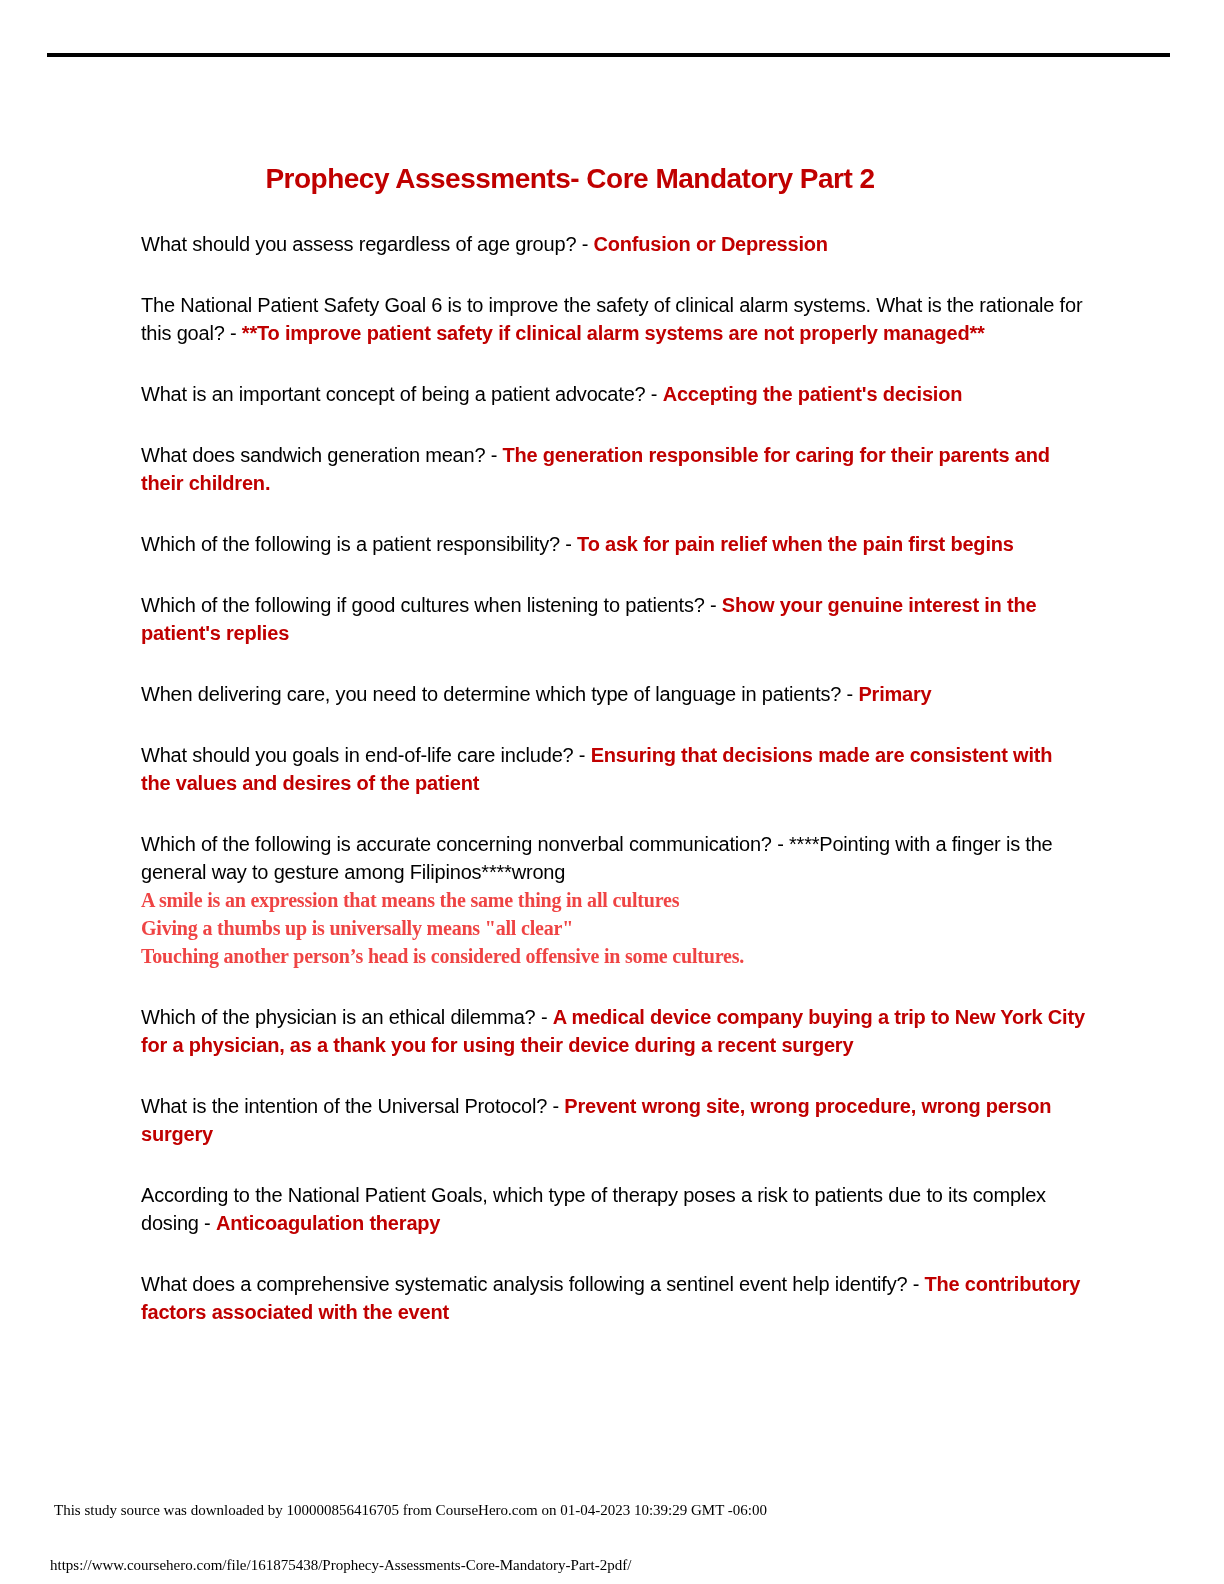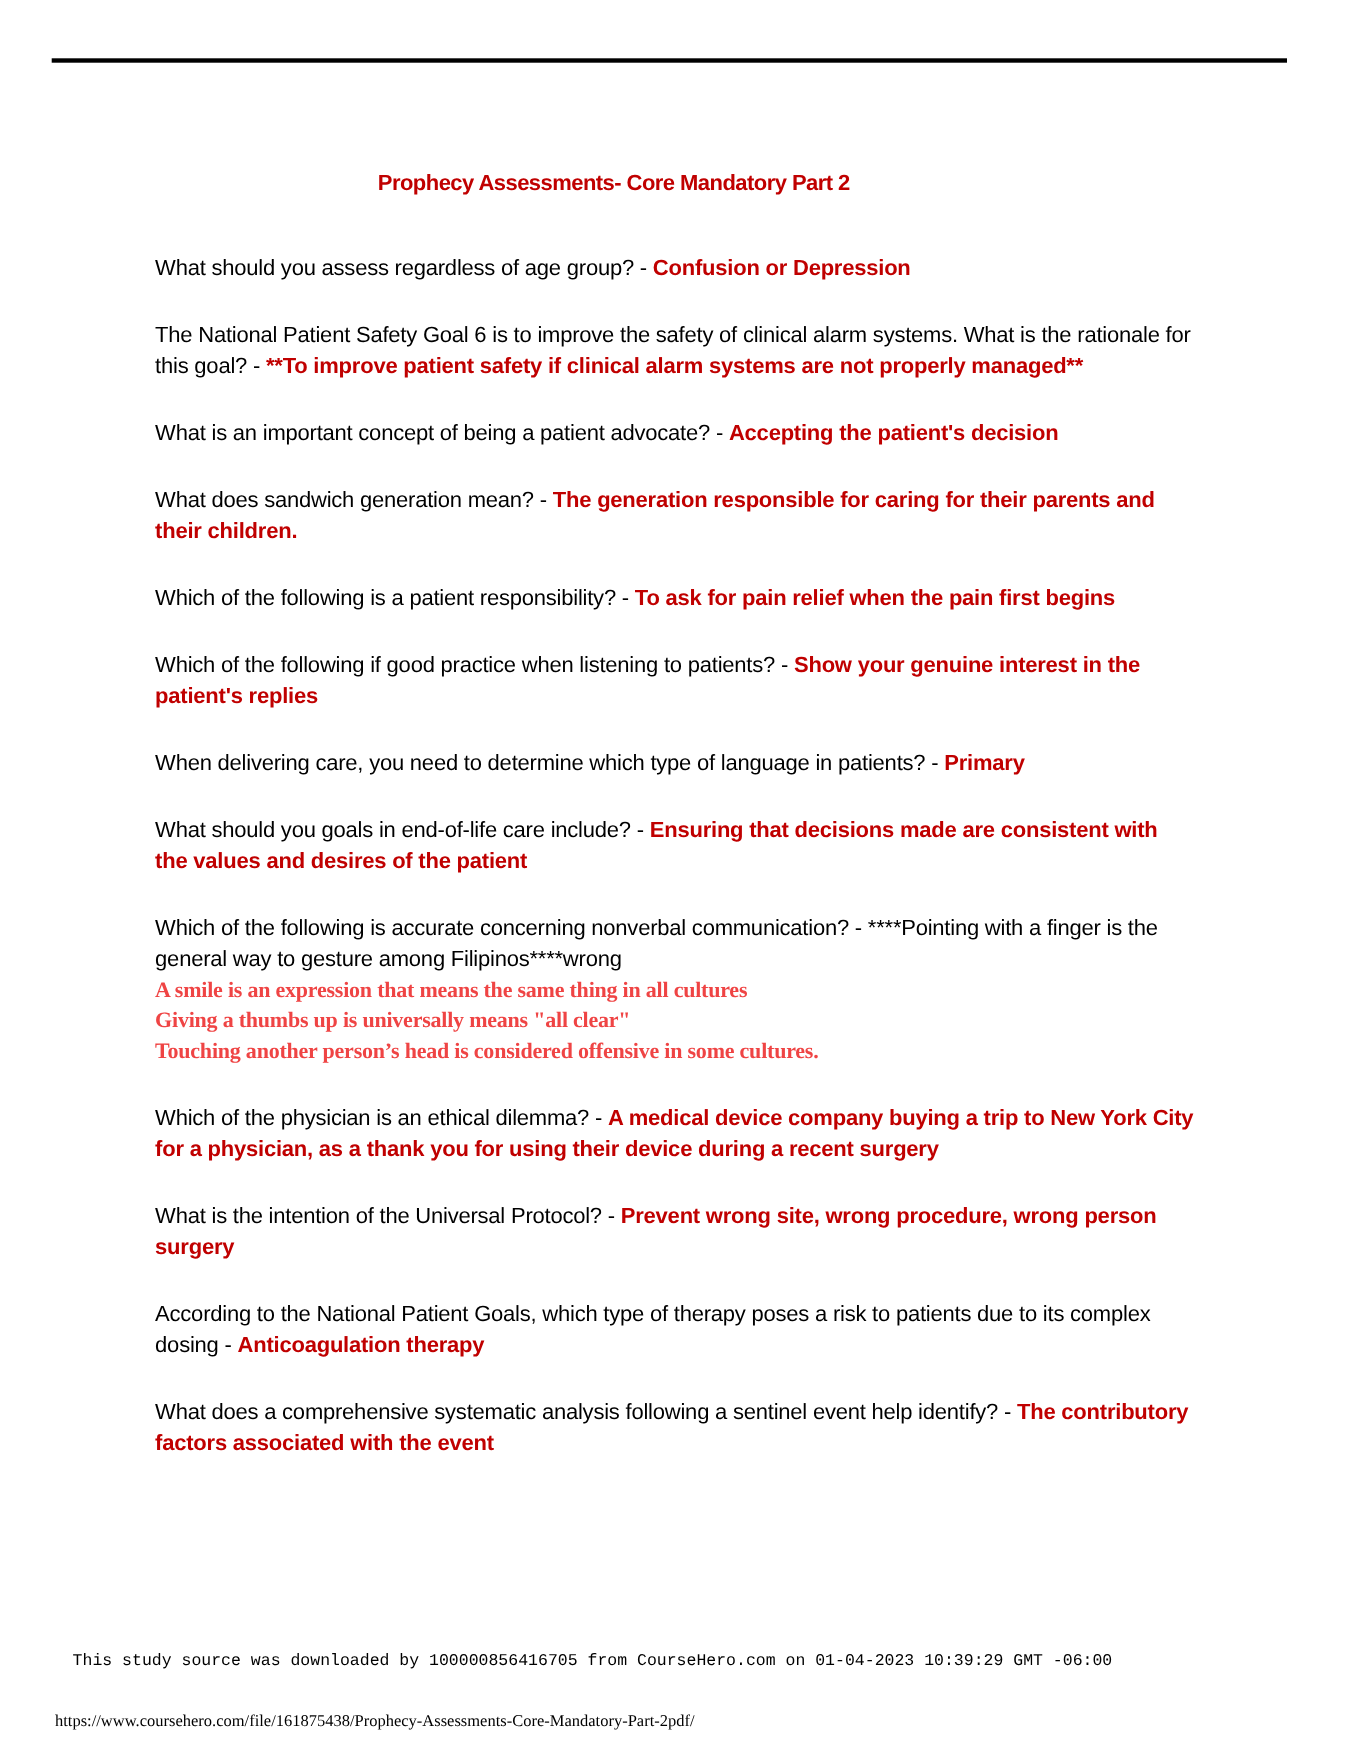--- a/index.html
+++ b/index.html
@@ -21,23 +21,23 @@
     top: 53px;
     width: 1123px;
     height: 4px;
     background: #000000;
   }
   .doc-title {
     position: absolute;
     left: 0;
     top: 148px;
     width: 1116px;
-    margin: 0;
+    margin: 12px;
     text-align: center;
-    font-size: 20px;
+    font-size: 28px;
     line-height: 38px;
     font-weight: bold;
     color: #c00000;
     letter-spacing: -0.5px;
   }
   .content {
     position: absolute;
     left: 141px;
     top: 230px;
     width: 946px;
@@ -63,23 +63,23 @@
     font-weight: bold;
   }
   .a-line {
     display: block;
     color: #ef4444;
     font-weight: bold;
     font-family: Liberation Serif, serif;
   }
   .footer-attribution {
     position: absolute;
-    left: 66px;
+    left: 54px;
     top: 1502px;
-    font-family: Liberation Mono, monospace;
+    font-family: Liberation Serif, serif;
     font-size: 15px;
     color: #000000;
     white-space: nowrap;
   }
   .footer-url {
     position: absolute;
     left: 50px;
     top: 1557px;
     font-family: "Liberation Serif", serif;
     font-size: 15px;
@@ -93,21 +93,21 @@
 
 <div class="page">
   <div class="top-rule"></div>
   <h1 class="doc-title">Prophecy Assessments- Core Mandatory Part 2</h1>
   <div class="content">
       <p class="qa"><span class="q">What should you assess regardless of age group?</span><span class="sep"> - </span><span class="a">Confusion or Depression</span></p>
       <p class="qa"><span class="q">The National Patient Safety Goal 6 is to improve the safety of clinical alarm systems. What is the rationale for this goal?</span><span class="sep"> - </span><span class="a">**To improve patient safety if clinical alarm systems are not properly managed**</span></p>
       <p class="qa"><span class="q">What is an important concept of being a patient advocate?</span><span class="sep"> - </span><span class="a">Accepting the patient's decision</span></p>
       <p class="qa"><span class="q">What does sandwich generation mean?</span><span class="sep"> - </span><span class="a">The generation responsible for caring for their parents and their children.</span></p>
       <p class="qa"><span class="q">Which of the following is a patient responsibility?</span><span class="sep"> - </span><span class="a">To ask for pain relief when the pain first begins</span></p>
-      <p class="qa"><span class="q">Which of the following if good practice when listening to patients?</span><span class="sep"> - </span><span class="a">Show your genuine interest in the patient's replies</span></p>
+      <p class="qa"><span class="q">Which of the following if good cultures when listening to patients?</span><span class="sep"> - </span><span class="a">Show your genuine interest in the patient's replies</span></p>
       <p class="qa"><span class="q">When delivering care, you need to determine which type of language in patients?</span><span class="sep"> - </span><span class="a">Primary</span></p>
       <p class="qa"><span class="q">What should you goals in end-of-life care include?</span><span class="sep"> - </span><span class="a">Ensuring that decisions made are consistent with the values and desires of the patient</span></p>
       <p class="qa"><span class="q">Which of the following is accurate concerning nonverbal communication? - ****Pointing with a finger is the general way to gesture among Filipinos****wrong</span><span class="a-line">A smile is an expression that means the same thing in all cultures</span><span class="a-line">Giving a thumbs up is universally means "all clear"</span><span class="a-line">Touching another person’s head is considered offensive in some cultures.</span></p>
       <p class="qa"><span class="q">Which of the physician is an ethical dilemma?</span><span class="sep"> - </span><span class="a">A medical device company buying a trip to New York City for a physician, as a thank you for using their device during a recent surgery</span></p>
       <p class="qa"><span class="q">What is the intention of the Universal Protocol?</span><span class="sep"> - </span><span class="a">Prevent wrong site, wrong procedure, wrong person surgery</span></p>
       <p class="qa"><span class="q">According to the National Patient Goals, which type of therapy poses a risk to patients due to its complex dosing</span><span class="sep"> - </span><span class="a">Anticoagulation therapy</span></p>
       <p class="qa"><span class="q">What does a comprehensive systematic analysis following a sentinel event help identify?</span><span class="sep"> - </span><span class="a">The contributory factors associated with the event</span></p>
     </div>
   <div class="footer-attribution">This study source was downloaded by 100000856416705 from CourseHero.com on 01-04-2023 10:39:29 GMT -06:00</div>
   <a class="footer-url" href="#">https://www.coursehero.com/file/161875438/Prophecy-Assessments-Core-Mandatory-Part-2pdf/</a>

